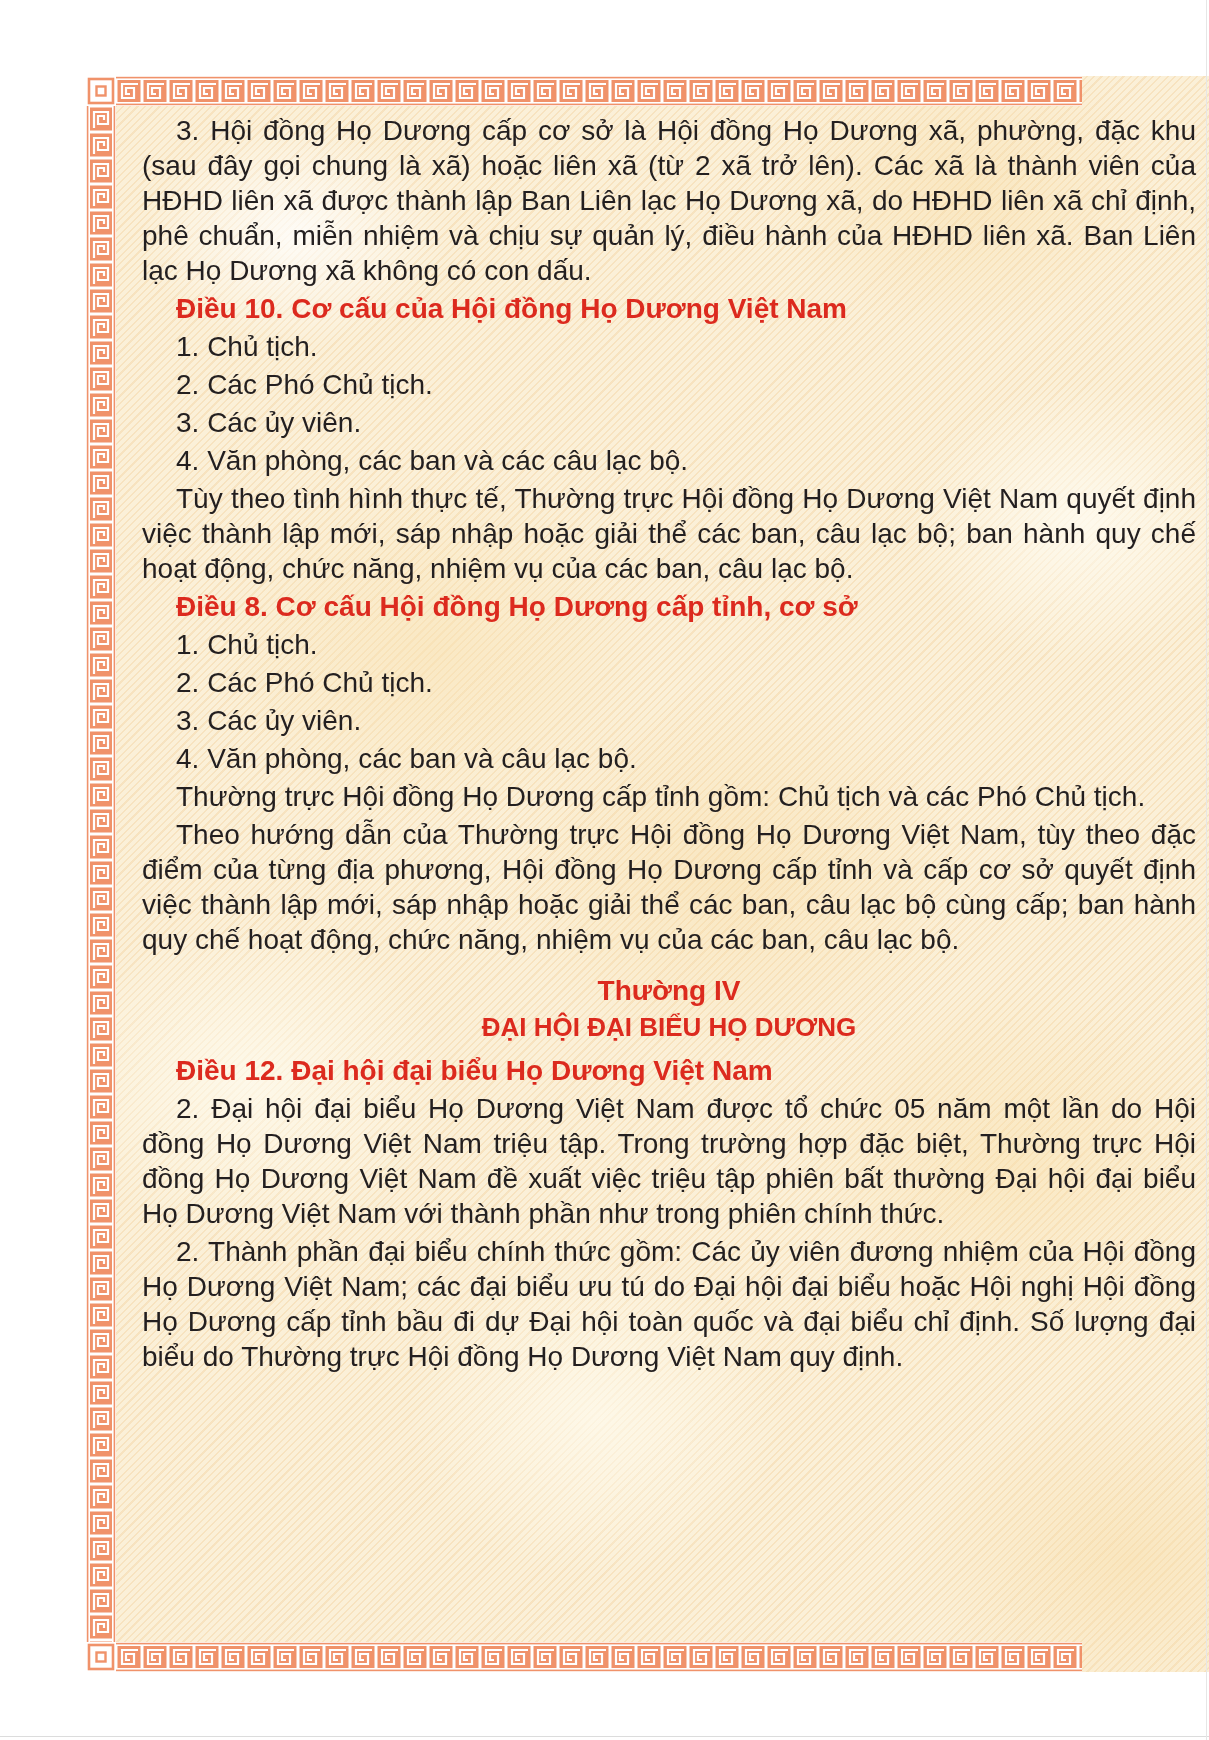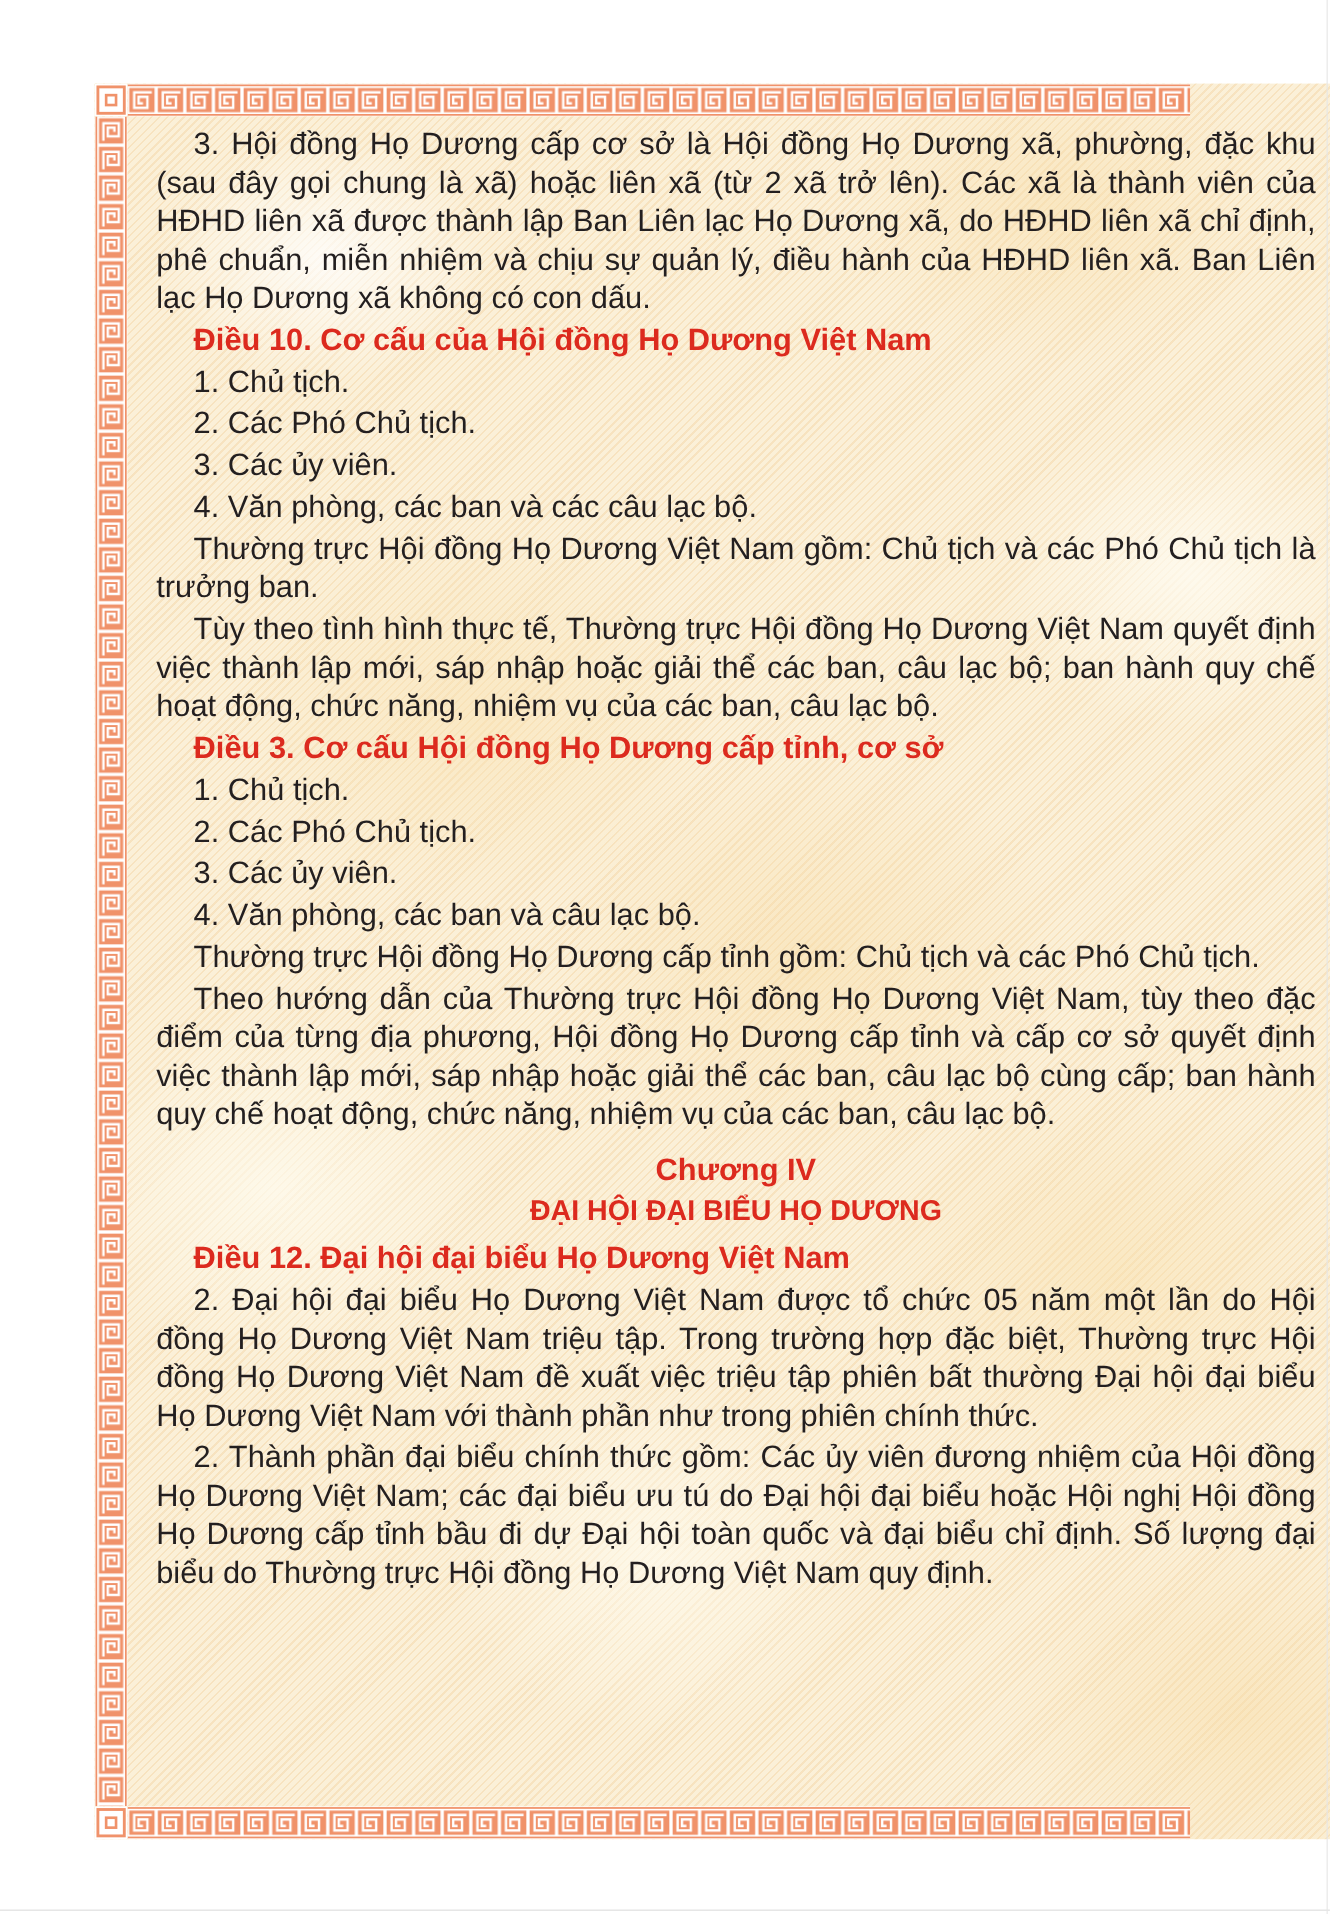--- a/index.html
+++ b/index.html
@@ -141,30 +141,29 @@
       <rect x="27.6" y="0" width="1.6" height="1536" fill="#F0926A"></rect>
     </svg>
 
     <div class="content">
         <p class="blk body">3. Hội đồng Họ Dương cấp cơ sở là Hội đồng Họ Dương xã, phường, đặc khu (sau đây gọi chung là xã) hoặc liên xã (từ 2 xã trở lên). Các xã là thành viên của HĐHD liên xã được thành lập Ban Liên lạc Họ Dương xã, do HĐHD liên xã chỉ định, phê chuẩn, miễn nhiệm và chịu sự quản lý, điều hành của HĐHD liên xã. Ban Liên lạc Họ Dương xã không có con dấu.</p>
         <p class="blk article-heading">Điều 10. Cơ cấu của Hội đồng Họ Dương Việt Nam</p>
         <p class="blk body">1. Chủ tịch.</p>
         <p class="blk body">2. Các Phó Chủ tịch.</p>
         <p class="blk body">3. Các ủy viên.</p>
         <p class="blk body">4. Văn phòng, các ban và các câu lạc bộ.</p>
-        <p class="blk body">Thường trực Hội đồng Họ Dương Việt Nam gồm: Chủ tịch và các Phó Chủ tịch là trưởng ban.</p>
         <p class="blk body">Tùy theo tình hình thực tế, Thường trực Hội đồng Họ Dương Việt Nam quyết định việc thành lập mới, sáp nhập hoặc giải thể các ban, câu lạc bộ; ban hành quy chế hoạt động, chức năng, nhiệm vụ của các ban, câu lạc bộ.</p>
-        <p class="blk article-heading">Điều 3. Cơ cấu Hội đồng Họ Dương cấp tỉnh, cơ sở</p>
+        <p class="blk article-heading">Điều 8. Cơ cấu Hội đồng Họ Dương cấp tỉnh, cơ sở</p>
         <p class="blk body">1. Chủ tịch.</p>
         <p class="blk body">2. Các Phó Chủ tịch.</p>
         <p class="blk body">3. Các ủy viên.</p>
         <p class="blk body">4. Văn phòng, các ban và câu lạc bộ.</p>
         <p class="blk body">Thường trực Hội đồng Họ Dương cấp tỉnh gồm: Chủ tịch và các Phó Chủ tịch.</p>
         <p class="blk body">Theo hướng dẫn của Thường trực Hội đồng Họ Dương Việt Nam, tùy theo đặc điểm của từng địa phương, Hội đồng Họ Dương cấp tỉnh và cấp cơ sở quyết định việc thành lập mới, sáp nhập hoặc giải thể các ban, câu lạc bộ cùng cấp; ban hành quy chế hoạt động, chức năng, nhiệm vụ của các ban, câu lạc bộ.</p>
-        <p class="blk chapter-number">Chương IV</p>
+        <p class="blk chapter-number">Thường IV</p>
         <p class="blk chapter-title">ĐẠI HỘI ĐẠI BIỂU HỌ DƯƠNG</p>
         <p class="blk article-heading">Điều 12. Đại hội đại biểu Họ Dương Việt Nam</p>
         <p class="blk body">2. Đại hội đại biểu Họ Dương Việt Nam được tổ chức 05 năm một lần do Hội đồng Họ Dương Việt Nam triệu tập. Trong trường hợp đặc biệt, Thường trực Hội đồng Họ Dương Việt Nam đề xuất việc triệu tập phiên bất thường Đại hội đại biểu Họ Dương Việt Nam với thành phần như trong phiên chính thức.</p>
         <p class="blk body">2. Thành phần đại biểu chính thức gồm: Các ủy viên đương nhiệm của Hội đồng Họ Dương Việt Nam; các đại biểu ưu tú do Đại hội đại biểu hoặc Hội nghị Hội đồng Họ Dương cấp tỉnh bầu đi dự Đại hội toàn quốc và đại biểu chỉ định. Số lượng đại biểu do Thường trực Hội đồng Họ Dương Việt Nam quy định.</p>
       </div>
 
   </div>
 
   <div class="edge-bottom"></div>
   <div class="edge-right"></div>

